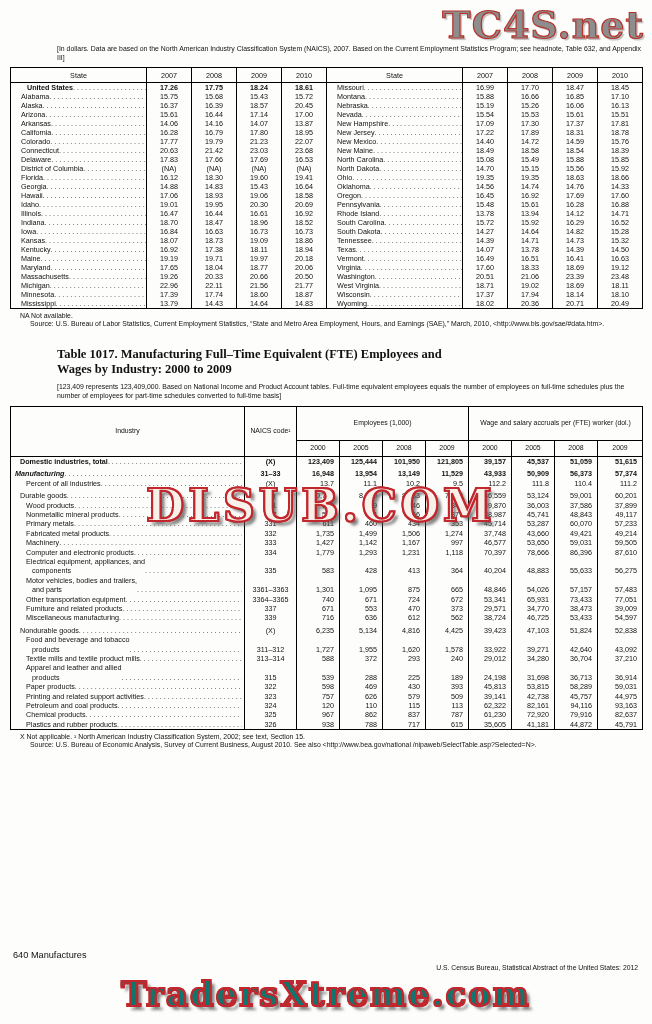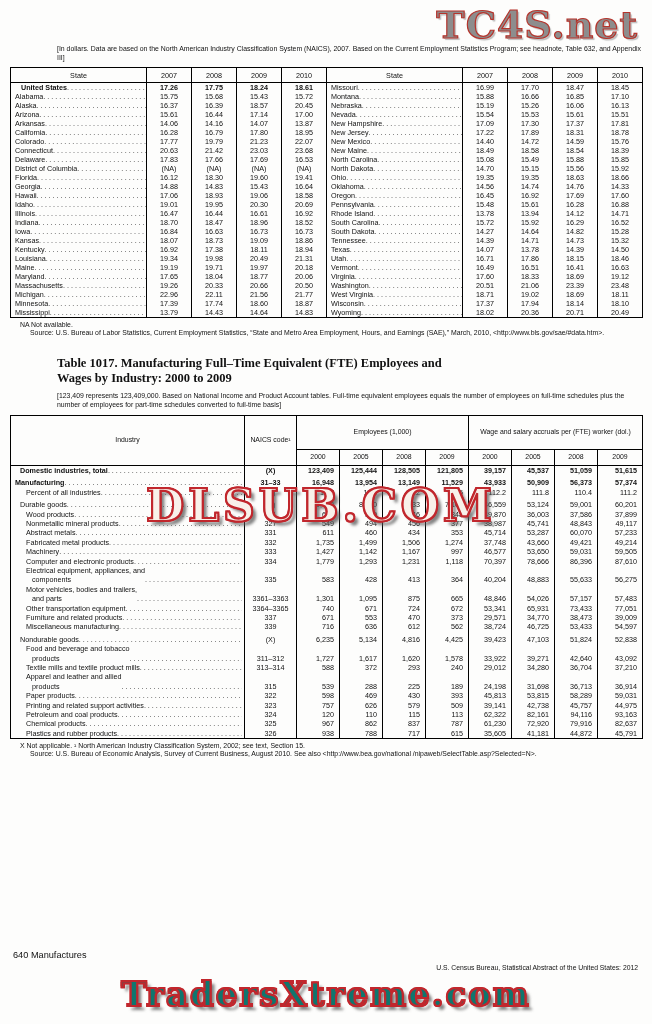--- a/index.html
+++ b/index.html
@@ -16,47 +16,47 @@
   .headnote { font-size:6.9px; line-height:1.32; margin:4px 0 0 47px; width:586px; }
   .note { font-size:6.9px; margin:3px 0 0 10px; }
   .source { font-size:6.9px; line-height:1.3; margin:1px 4px 0 4px; text-indent:16px; overflow-wrap:anywhere; }
   
   table { border-collapse:collapse; table-layout:fixed; }
   .t1016 { width:632px; margin-top:5px; border:1px solid #000; font-size:7.2px; }
   .t1016 th { border:1px solid #000; font-weight:normal; height:15px; padding:0 2px; text-align:center; }
   .t1016 td { border-left:1px solid #000; height:9px; padding:0; vertical-align:middle; }
   .t1016 td.num { text-align:center; }
   .t1016 td.num.b { font-weight:bold; }
-  .t1016 td.st { padding-left:4px; overflow:hidden;margin-top:48px; }
+  .t1016 td.st { padding-left:10px; overflow:hidden;margin-top:48px; }
   .fx { display:flex; align-items:flex-end; overflow:hidden; }
   .nm { flex:0 0 auto; white-space:pre-wrap; }
   .dots { flex:1 1 0; min-width:4px; overflow:hidden; white-space:nowrap; font-weight:normal; color:#222; }
   .dots::after { content:" . . . . . . . . . . . . . . . . . . . . . . . . . . . . . . . . . . . . . . . . . . . . . . . . . . . . . . . . . . . ."; }
   .t1016 .us .nm { font-weight:bold; padding-left:6px; }
   
   .t1017 { width:632px; margin-top:6px; border:1px solid #000; font-size:7.2px; }
   .t1017 thead th { border-left:1px solid #000; border-bottom:1px solid #000; font-weight:normal; font-size:6.9px; line-height:1.18; text-align:center; vertical-align:middle; padding:1px 2px; }
   .t1017 thead th.grp { height:34px; }
   .t1017 thead th.yh { height:16px; }
   .t1017 td { border-left:1px solid #000; padding:0 2px; vertical-align:bottom; line-height:9.4px; }
   .t1017 td.num { text-align:right; padding-right:5px; }
   .t1017 td.naics { text-align:center; }
   .t1017 td.b, .t1017 td.num.b { font-weight:bold; }
   .t1017 tr.gap td { padding-top:3px; }
   .t1017 td.ind { overflow:hidden; }
-  .t1017 .lvl0 .nm { padding-left:2px; }
+  .t1017 .lvl0 .nm { padding-left:2px;font-style:italic; }
   .t1017 .lvl1 .nm { padding-left:7px;text-align:right; }
   .t1017 .lvl2 .nm { padding-left:19px; text-indent:-6px; }
   
   .pg-foot-left { position:absolute; left:13px; top:950px; font-size:9.2px; }
   .pg-foot-right { position:absolute; right:14px; top:964px; font-size:6.8px; }
   
   .wm { position:absolute; font-weight:bold; pointer-events:none; white-space:nowrap; }
   .wm-tc {
-    top:2px; right:14px; font-size:38px; font-family:"DejaVu Serif", serif;
+    top:2px; right:8px; font-size:38px; font-family:"DejaVu Serif", serif;
     color:#8d8d8d; -webkit-text-stroke:1.2px #b5342c;
     text-shadow:1px 1px 0 #c7c7c7, 2px 2px 1px #bdbdbd;
     letter-spacing:1px;
   }
   .wm-dl {
     top:480px; left:146px; font-size:44px; font-family:"DejaVu Serif", serif;
     color:#f8f1ea; -webkit-text-stroke:2px #c1272d; letter-spacing:4px;
     text-shadow:-1px -1px 0 #c1272d, 1px -1px 0 #c1272d, -1px 1px 0 #c1272d, 1px 1px 0 #c1272d, 4px 4px 3px rgba(90,90,90,.75);
   }
   .wm-tx {
@@ -513,42 +513,20 @@
             <td class="st">
               <div class="fx">
                 <span class="nm">Texas</span>
                 <span class="dots"></span>
               </div>
             </td>
             <td class="num">14.07</td>
             <td class="num">13.78</td>
             <td class="num">14.39</td>
             <td class="num">14.50</td>
-          </tr>
-          <tr>
-            <td class="st">
-              <div class="fx">
-                <span class="nm">Louisiana</span>
-                <span class="dots"></span>
-              </div>
-            </td>
-            <td class="num">19.34</td>
-            <td class="num">19.98</td>
-            <td class="num">20.49</td>
-            <td class="num">21.31</td>
-            <td class="st">
-              <div class="fx">
-                <span class="nm">Utah</span>
-                <span class="dots"></span>
-              </div>
-            </td>
-            <td class="num">16.71</td>
-            <td class="num">17.86</td>
-            <td class="num">18.15</td>
-            <td class="num">18.46</td>
           </tr>
           <tr>
             <td class="st">
               <div class="fx">
                 <span class="nm">Maine</span>
                 <span class="dots"></span>
               </div>
             </td>
             <td class="num">19.19</td>
             <td class="num">19.71</td>
@@ -724,21 +702,21 @@
           <tr>
             <td class="ind lvl1 b">
               <div class="fx">
                 <span class="nm">Domestic industries, total</span>
                 <span class="dots"></span>
               </div>
             </td>
             <td class="naics b">(X)</td>
             <td class="num b">123,409</td>
             <td class="num b">125,444</td>
-            <td class="num b">128,505</td>
+            <td class="num b">101,950</td>
             <td class="num b">121,805</td>
             <td class="num b">39,157</td>
             <td class="num b">45,537</td>
             <td class="num b">51,059</td>
             <td class="num b">51,615</td>
           </tr>
           <tr class="gap">
             <td class="ind lvl0 b">
               <div class="fx">
                 <span class="nm">Manufacturing</span>
@@ -819,21 +797,21 @@
             <td class="num">456</td>
             <td class="num">377</td>
             <td class="num">38,987</td>
             <td class="num">45,741</td>
             <td class="num">48,843</td>
             <td class="num">49,117</td>
           </tr>
           <tr>
             <td class="ind lvl2">
               <div class="fx">
-                <span class="nm">Abstract metals</span>
+                <span class="nm">Primary metals</span>
                 <span class="dots"></span>
               </div>
             </td>
             <td class="naics">331</td>
             <td class="num">611</td>
             <td class="num">460</td>
             <td class="num">434</td>
             <td class="num">353</td>
             <td class="num">45,714</td>
             <td class="num">53,287</td>
@@ -998,21 +976,21 @@
           <tr>
             <td class="ind lvl2">
               <div class="fx">
                 <span class="nm">Food and beverage and tobacco
 products</span>
                 <span class="dots"></span>
               </div>
             </td>
             <td class="naics">311–312</td>
             <td class="num">1,727</td>
-            <td class="num">1,617</td>
+            <td class="num">1,955</td>
             <td class="num">1,620</td>
             <td class="num">1,578</td>
             <td class="num">33,922</td>
             <td class="num">39,271</td>
             <td class="num">42,640</td>
             <td class="num">43,092</td>
           </tr>
           <tr>
             <td class="ind lvl2">
               <div class="fx">

